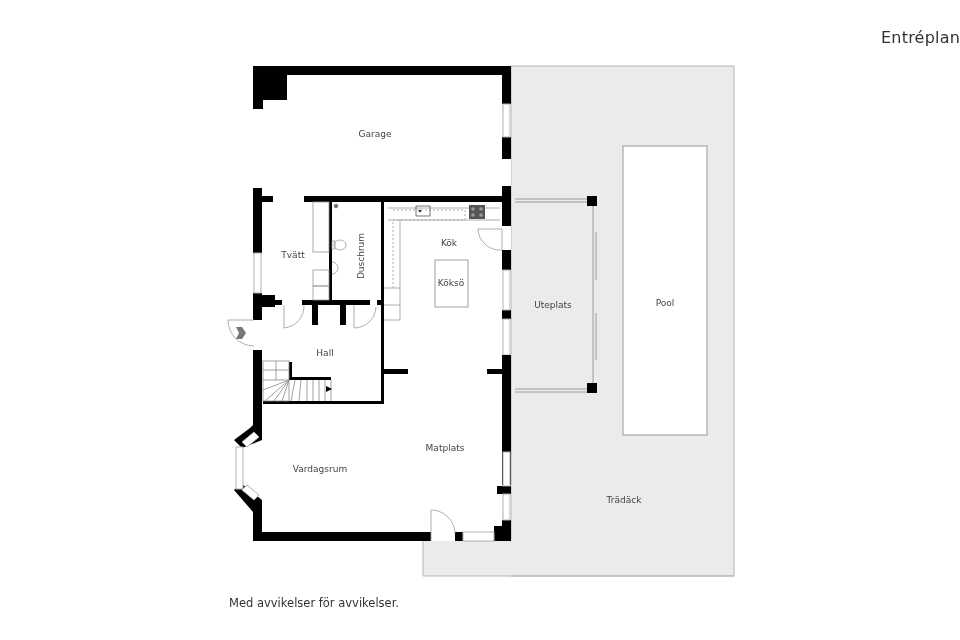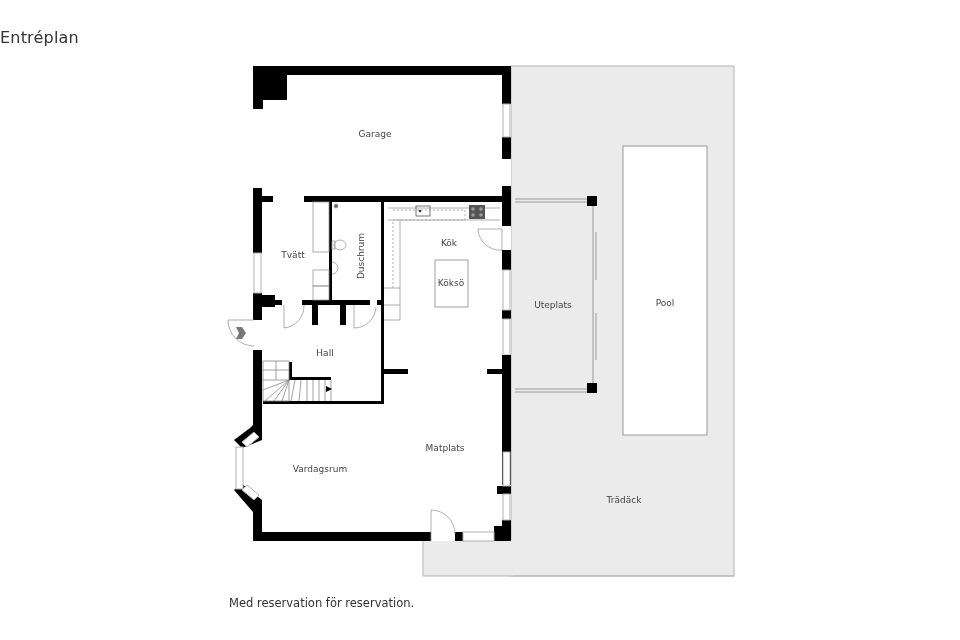--- a/index.html
+++ b/index.html
@@ -1,17 +1,17 @@
 <!DOCTYPE html>
 <html><head>
 <meta charset="utf-8">
 <style>
   html, body { margin: 0; padding: 0; background: #ffffff; }
   body { width: 960px; height: 640px; position: relative; overflow: hidden; font-family: "DejaVu Sans", sans-serif; }
-  .title { position: absolute; left: 0; width: 960px; top: 28px; text-align: left; font-size: 16px; color: #333; letter-spacing: 0.2px; }
+  .title { position: absolute; left: 0; width: 960px; top: 28px; text-align: right; font-size: 16px; color: #333; letter-spacing: 0.2px; }
   .disclaimer { position: absolute; left: 229px; top: 596px; font-size: 11.5px; color: #333; }
   svg.plan { position: absolute; left: 0; top: 0; }
   .room-label { font-family: "DejaVu Sans", sans-serif; font-size: 9px; fill: #444; }
 </style>
 </head>
 <body>
 
 <div class="title">Entréplan</div>
 
 <svg class="plan" width="960" height="640" viewBox="0 0 960 640">
@@ -174,13 +174,13 @@
   <text class="room-label" x="449" y="246" text-anchor="middle">Kök</text>
   <text class="room-label" x="451" y="286" text-anchor="middle">Köksö</text>
   <text class="room-label" x="325" y="356" text-anchor="middle">Hall</text>
   <text class="room-label" x="553" y="308" text-anchor="middle">Uteplats</text>
   <text class="room-label" x="665" y="306" text-anchor="middle">Pool</text>
   <text class="room-label" x="445" y="451" text-anchor="middle">Matplats</text>
   <text class="room-label" x="320" y="472" text-anchor="middle">Vardagsrum</text>
   <text class="room-label" x="624" y="503" text-anchor="middle">Trädäck</text>
 </svg>
 
-<div class="disclaimer">Med reservation för reservation.</div>
+<div class="disclaimer">Med avvikelser för avvikelser.</div>
 
 </body></html>

